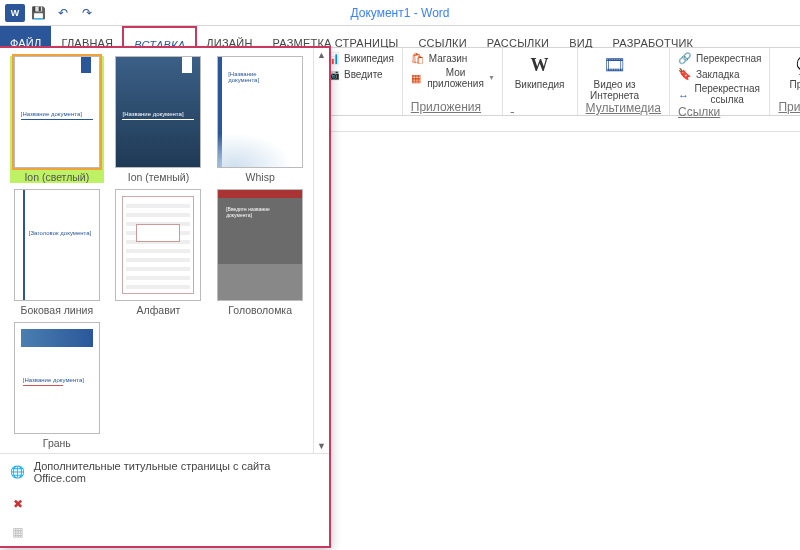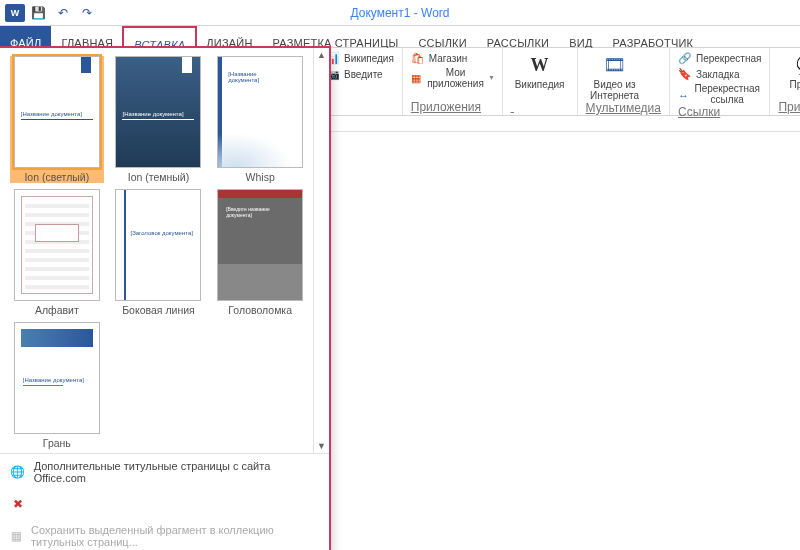--- a/index.html
+++ b/index.html
@@ -28,21 +28,21 @@
   .ruler { height: 16px; background: #fff; border-bottom: 1px solid #e1e1e1; }
   .doc { position: absolute; left: 365px; top: 140px; right: 0; bottom: 0; background: #fff; }
   
   .gallery-wrap { position: absolute; left: 0; top: 48px; outline: 2px solid #c9395f; background: #fff; box-shadow: 2px 4px 10px rgba(0,0,0,.25); width: 329px; }
   .gallery-scroll { display: flex; }
   .gallery { flex: 1; padding: 8px 6px 4px 10px; display: grid; grid-template-columns: repeat(3, 1fr); gap: 6px 8px; }
   .scrollbar { width: 16px; border-left: 1px solid #e1e1e1; display: flex; flex-direction: column; align-items: center; justify-content: space-between; padding: 2px 0; color: #666; font-size: 9px; }
   .scrollbar .arr { cursor: pointer; }
   .thumb-wrap { display: flex; flex-direction: column; align-items: center; gap: 3px; cursor: pointer; }
   .thumb-wrap.sel .thumb { outline: 2px solid #f2a23a; outline-offset: 0; background: #fff; }
-  .thumb-wrap.sel { background: #fdba74; }
+  .thumb-wrap.sel { background: #bef264; }
   .thumb { width: 86px; height: 112px; border: 1px solid #bbb; background: #fff; position: relative; overflow: hidden; font-size: 6px; color: #346; }
   .thumb .bar { position: absolute; }
   .tlabel { font-size: 10.5px; color: #555; text-align: center; white-space: nowrap; }
   .menu-items { border-top: 1px solid #e1e1e1; }
   .mitem { display: flex; align-items: center; gap: 8px; padding: 6px 10px; font-size: 11px; color: #444; cursor: pointer; }
   .mitem.disabled { color: #aaa; cursor: default; }
   .mitem .micn { width: 16px; height: 16px; display: flex; align-items: center; justify-content: center; font-size: 12px; color: #2b579a; }
   .stackv { display:flex; flex-direction:column; gap:2px; }
 </style>
 </head>
@@ -176,46 +176,46 @@
           </div>
           <div class="tlabel">Ion (темный)</div>
         </div>
         <div class="thumb-wrap">
           <div class="thumb">
             <div class="bar" style="top: 0px; left: 0px; width: 4px; bottom: 0px; background: rgb(43, 87, 154);"></div>
             <div class="bar" style="left: 10px; top: 14px; color: rgb(43, 87, 154); font-size: 6px; width: 60px;">[Название документа]</div>
             <div class="bar" style="left: 0px; bottom: 0px; right: 0px; height: 40px; background: radial-gradient(at 20% 100%, rgb(207, 224, 239), transparent 60%);"></div>
           </div>
           <div class="tlabel">Whisp</div>
+        </div>
+        <div class="thumb-wrap">
+          <div class="thumb">
+            <div class="bar" style="top: 0px; left: 8px; width: 2px; bottom: 0px; background: rgb(43, 87, 154);"></div>
+            <div class="bar" style="left: 14px; top: 40px; color: rgb(43, 87, 154); font-size: 6px;">[Заголовок документа]</div>
+          </div>
+          <div class="tlabel">Боковая линия</div>
         </div>
         <div class="thumb-wrap">
           <div class="thumb">
             <div class="bar" style="inset: 6px; border: 1px solid rgb(204, 170, 170);"></div>
             <div class="bar" style="left: 10px; right: 10px; height: 4px; background: rgb(238, 238, 238); top: 14px;"></div>
             <div class="bar" style="left: 10px; right: 10px; height: 4px; background: rgb(238, 238, 238); top: 23px;"></div>
             <div class="bar" style="left: 10px; right: 10px; height: 4px; background: rgb(238, 238, 238); top: 32px;"></div>
             <div class="bar" style="left: 10px; right: 10px; height: 4px; background: rgb(238, 238, 238); top: 41px;"></div>
             <div class="bar" style="left: 10px; right: 10px; height: 4px; background: rgb(238, 238, 238); top: 50px;"></div>
             <div class="bar" style="left: 10px; right: 10px; height: 4px; background: rgb(238, 238, 238); top: 59px;"></div>
             <div class="bar" style="left: 10px; right: 10px; height: 4px; background: rgb(238, 238, 238); top: 68px;"></div>
             <div class="bar" style="left: 10px; right: 10px; height: 4px; background: rgb(238, 238, 238); top: 77px;"></div>
             <div class="bar" style="left: 10px; right: 10px; height: 4px; background: rgb(238, 238, 238); top: 86px;"></div>
             <div class="bar" style="left: 10px; right: 10px; height: 4px; background: rgb(238, 238, 238); top: 95px;"></div>
             <div class="bar" style="left: 20px; top: 34px; right: 20px; height: 18px; border: 1px solid rgb(204, 153, 153); background: rgb(255, 255, 255);"></div>
           </div>
           <div class="tlabel">Алфавит</div>
         </div>
         <div class="thumb-wrap">
-          <div class="thumb">
-            <div class="bar" style="top: 0px; left: 8px; width: 2px; bottom: 0px; background: rgb(43, 87, 154);"></div>
-            <div class="bar" style="left: 14px; top: 40px; color: rgb(43, 87, 154); font-size: 6px;">[Заголовок документа]</div>
-          </div>
-          <div class="tlabel">Боковая линия</div>
-        </div>
-        <div class="thumb-wrap">
           <div class="thumb" style="background: rgb(107, 107, 107);">
             <div class="bar" style="top: 0px; left: 0px; right: 0px; height: 8px; background: rgb(170, 51, 51);"></div>
             <div class="bar" style="left: 8px; top: 16px; color: rgb(255, 255, 255); font-size: 5px; width: 60px;">[Введите название документа]</div>
             <div class="bar" style="bottom: 0px; left: 0px; right: 0px; height: 36px; background: rgb(136, 136, 136);"></div>
           </div>
           <div class="tlabel">Головоломка</div>
         </div>
         <div class="thumb-wrap">
           <div class="thumb">
             <div class="bar" style="top: 6px; left: 6px; right: 6px; height: 18px; background: linear-gradient(90deg, rgb(74, 127, 176), rgb(43, 87, 154));"></div>
@@ -233,16 +233,15 @@
   <div class="menu-items">
     <div class="mitem">
         <span class="micn">🌐</span>
         <span>Дополнительные титульные страницы с сайта Office.com</span>
       </div>
     <div class="mitem">
         <span class="micn" style="color:#c33">✖</span>
       </div>
     <div class="mitem disabled">
         <span class="micn" style="color:#bbb">▦</span>
-        <span>Сохранить выделенный фрагмент в коллекцию титульных страниц...</span>
       </div>
   </div>
 </div>
 
 </body></html>

